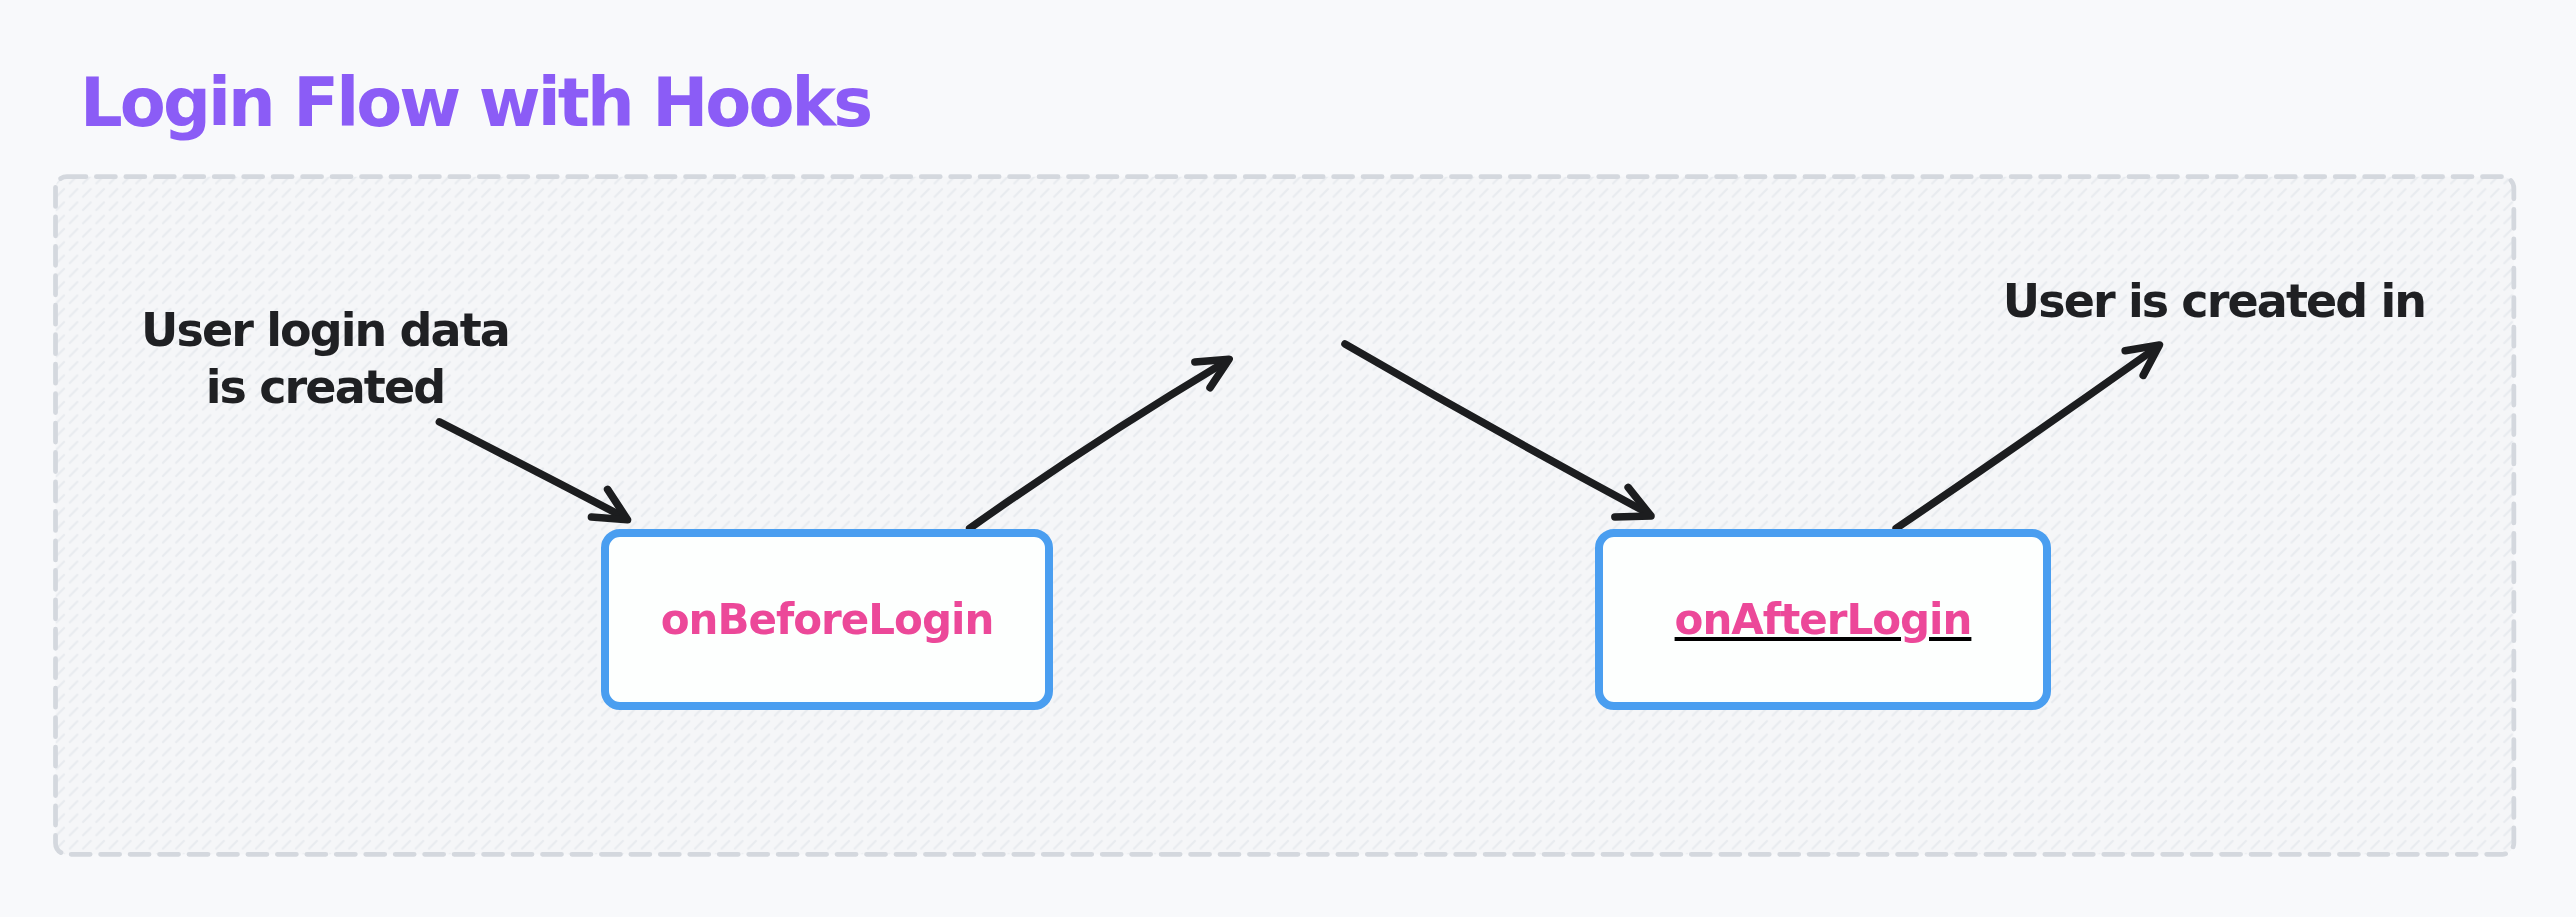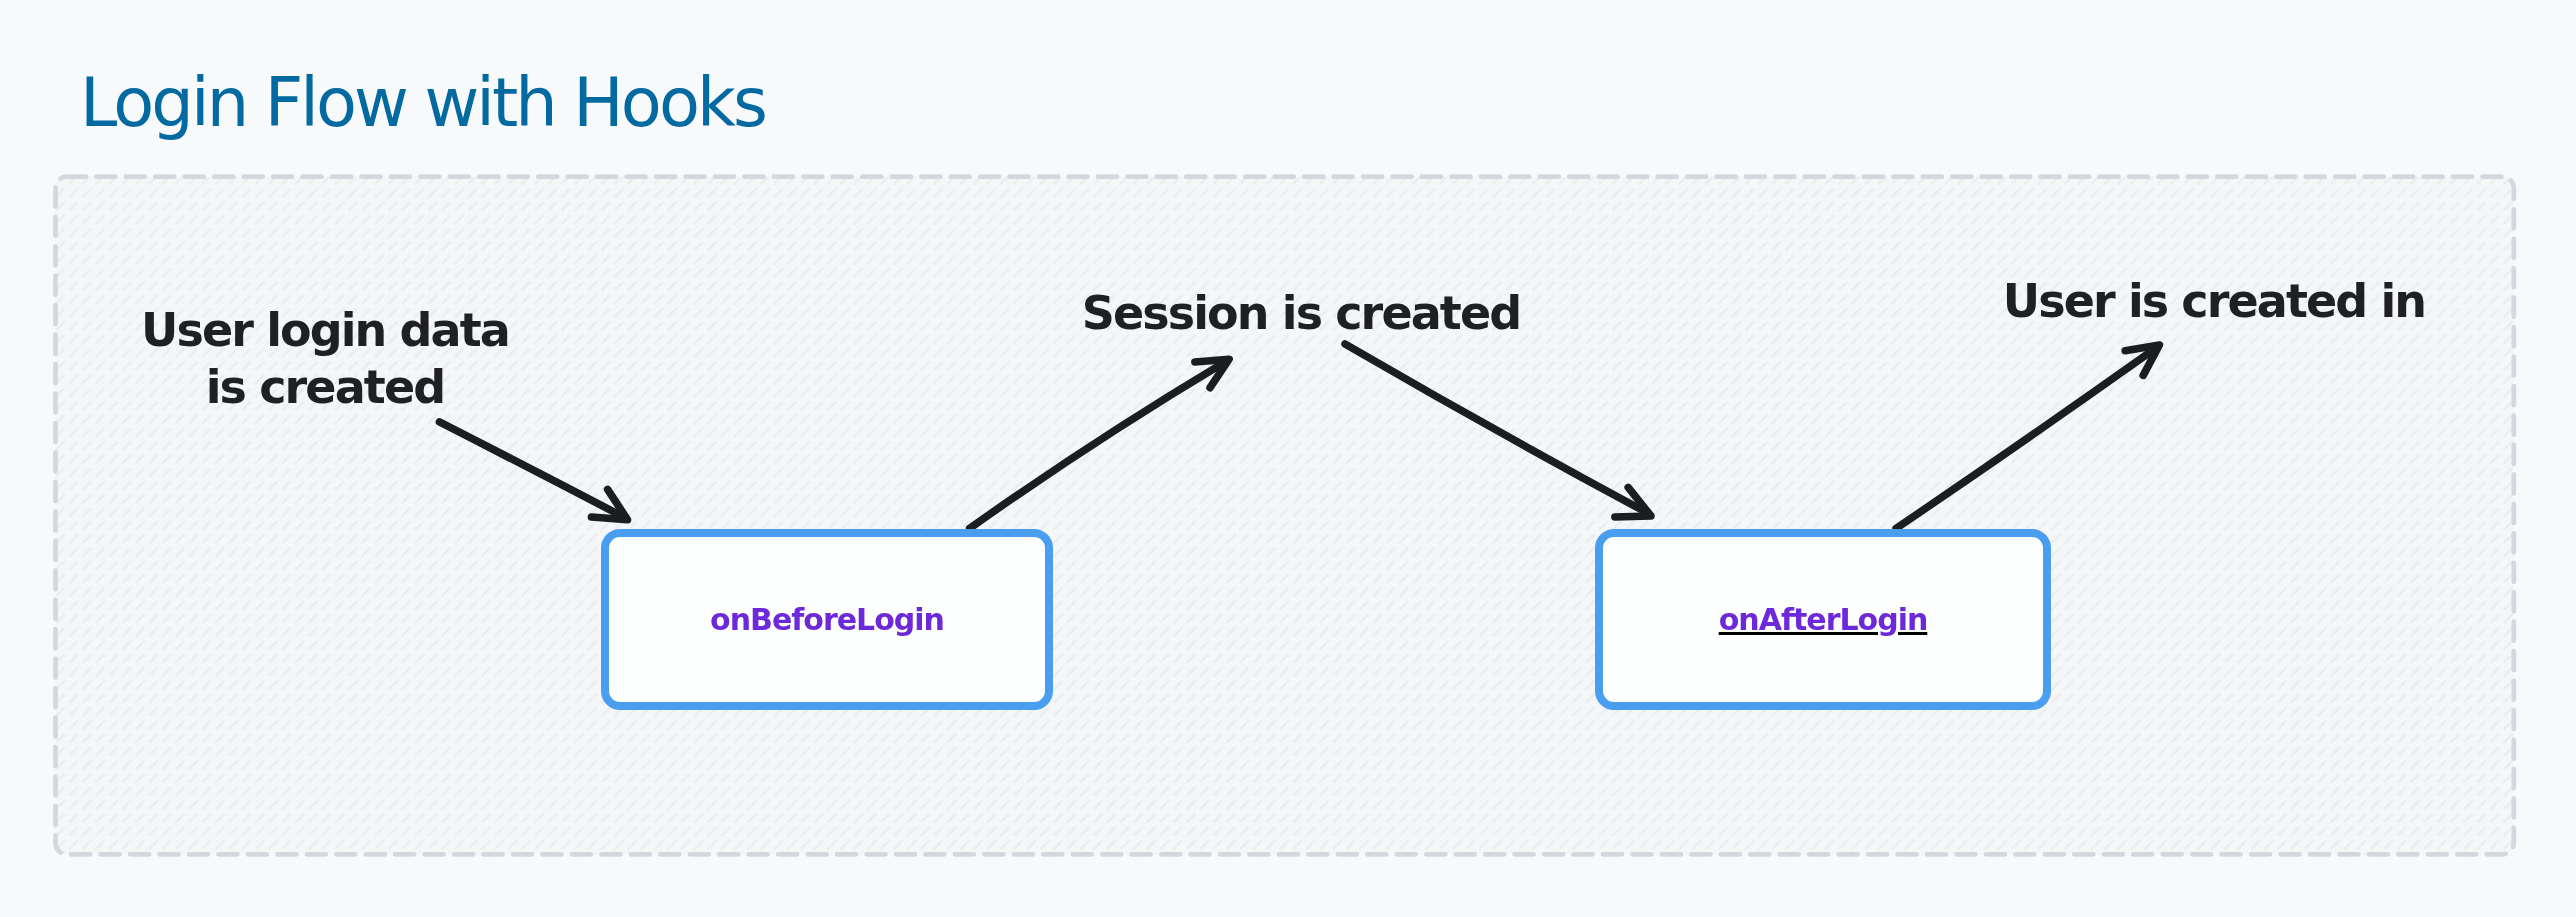--- a/index.html
+++ b/index.html
@@ -15,23 +15,23 @@
     background: #f8f9fb;
     overflow: hidden;
   }
   .title {
     position: absolute;
     left: 80px;
     top: 67px;
     margin: 0;
     font-size: 67px;
     line-height: 1.1;
-    font-weight: 400;
+    font-weight: 700;
     letter-spacing: -2.9px;
-    color: #0369a1;
+    color: #8b5cf6;
     white-space: nowrap;
   }
   svg.flow-layer {
     position: absolute;
     left: 0;
     top: 0;
     width: 2576px;
     height: 917px;
     display: block;
   }
@@ -41,24 +41,24 @@
     background: #fdfffe;
     border: 8.6px solid #4a9ef0;
     border-radius: 19px;
     display: flex;
     align-items: center;
     justify-content: center;
   }
   .node-before { left: 601px; top: 529px; width: 452px; height: 181px; }
   .node-after  { left: 1595px; top: 529px; width: 456px; height: 181px; text-decoration: underline; }
   .node-label {
-    font-size: 30px;
+    font-size: 42px;
     font-weight: 700;
     letter-spacing: -1px;
-    color: #6d28d9;
+    color: #ec4899;
     white-space: nowrap;
   }
   .annotation {
     position: absolute;
     text-align: center;
     font-size: 46px;
     font-weight: 700;
     letter-spacing: -1.9px;
     line-height: 57px;
     color: #1f2023;
@@ -113,22 +113,19 @@
 
   <div class="node node-after">
     <span class="node-label">onAfterLogin</span>
   </div>
 
   <div class="annotation ann-received">
     <span>User login data</span>
     <span>is created</span>
   </div>
 
-  <div class="annotation ann-session">
-    <span>Session is created</span>
-  </div>
 
   <div class="annotation ann-logged-in">
     <span>User is created in</span>
   </div>
 
 </div>
 
 
 </body></html>

